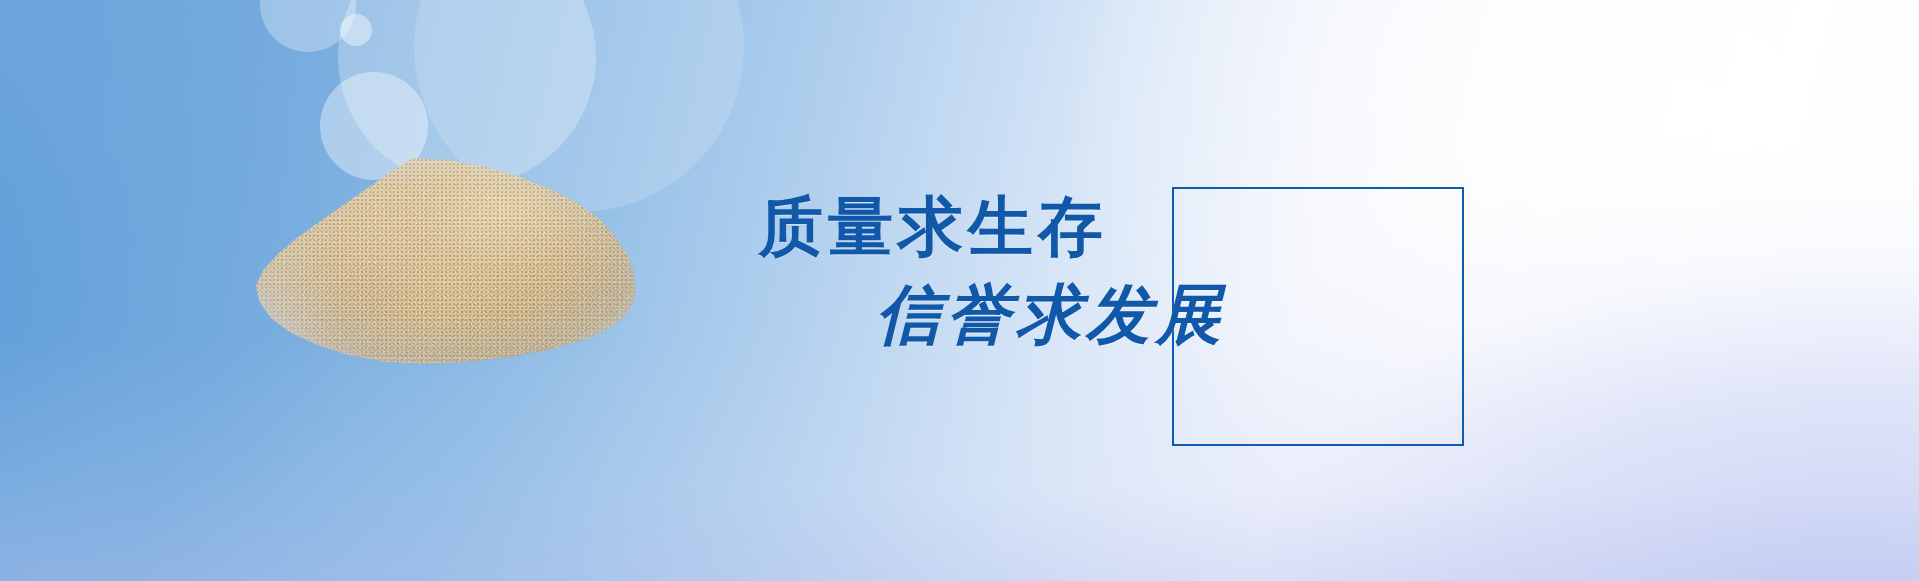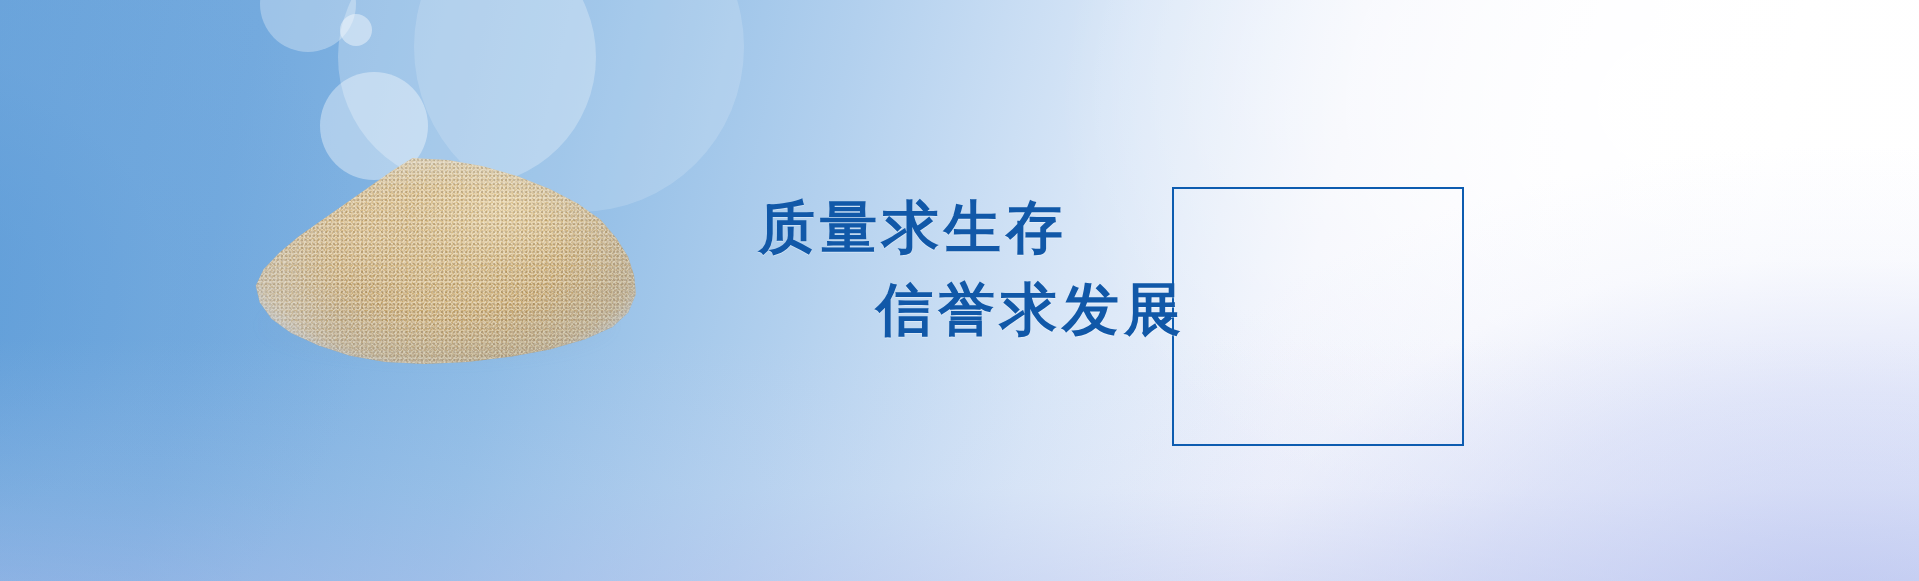--- a/index.html
+++ b/index.html
@@ -199,30 +199,32 @@
   }
 
   
   .headline {
     position: absolute;
     left: 758px;
     top: 186px;
     width: 740px;
   }
   .headline-line {
-    font-size: 57px;
+    font-size: 65px;
     line-height: 82px;
     font-weight: 700;
     color: #1158a8;
     letter-spacing: 5px;
     white-space: nowrap;
     text-shadow: 0 1px 0 rgba(255,255,255,0.35);
   }
   .headline-line.line-2 {
     padding-left: 118px;
+    margin-top: 6px;
+    font-style: italic;
   }
 </style>
 </head>
 <body>
 
 <div class="banner">
 
   <div class="bg-base"></div>
   <div class="bg-blue-deep"></div>
   <div class="bg-warm"></div>

